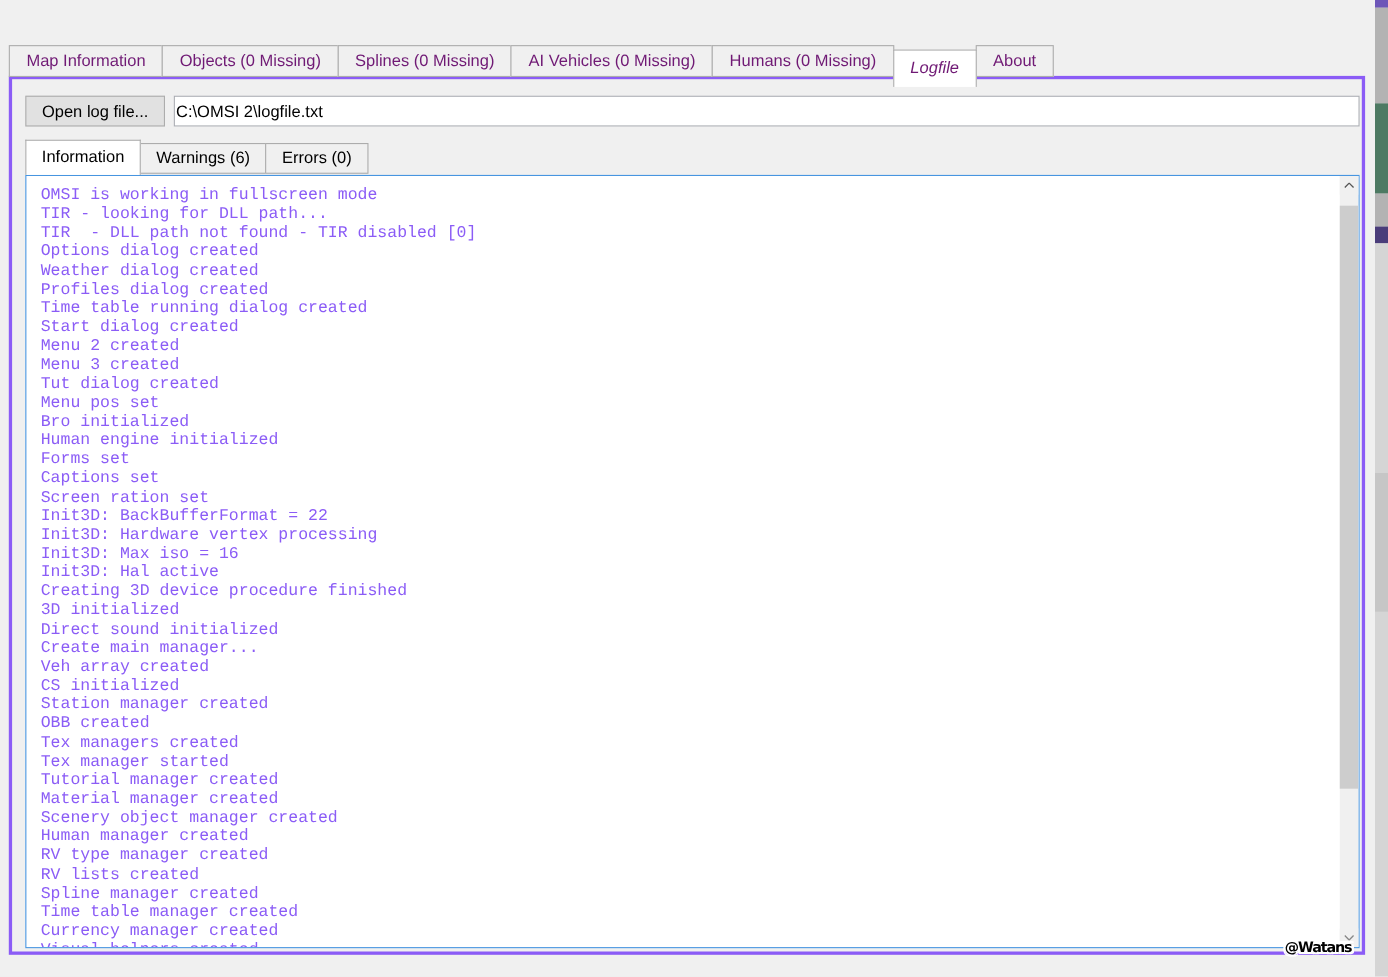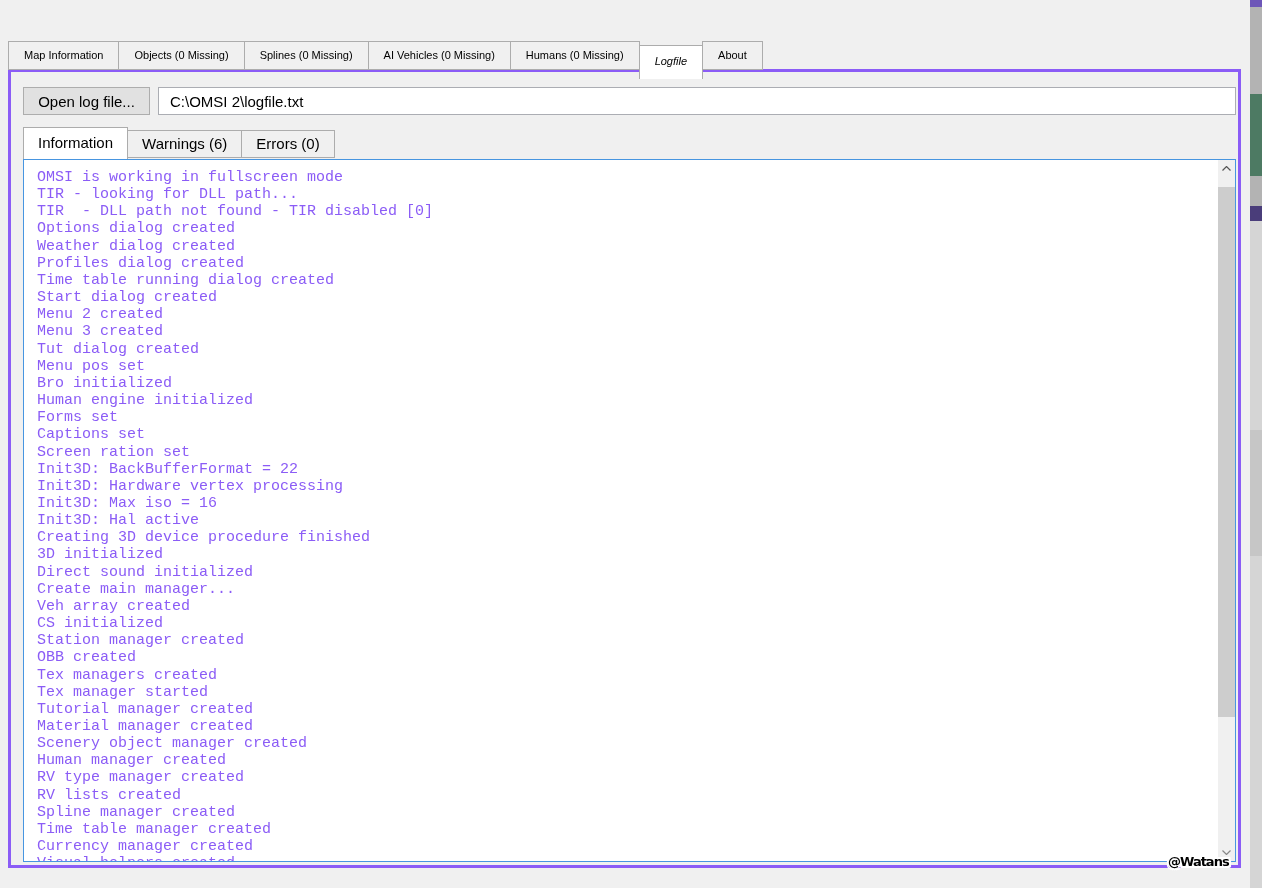--- a/index.html
+++ b/index.html
@@ -14,32 +14,32 @@
   .win-btn { position:absolute; top:0; width:34px; height:28px; display:flex; align-items:center; justify-content:center; }
   .btn-min { left:1095px; } .btn-max { left:1152px; } .btn-close { left:1210px; }
   .glyph-min { display:block; width:11px; height:1px; background:#000; }
   .glyph-max { display:block; width:10px; height:10px; border:1px solid #000; }
 
   
   .client { position:absolute; left:0; top:28px; width:1250px; height:860px; background:#f0f0f0; }
 
   
   .tabbar { position:absolute; left:8px; top:38px; display:flex; align-items:flex-start; z-index:3; }
-  .tab { height:29px; margin-top:3px; padding:0 15px; line-height:27px; font-size:11px; color:#000000;
+  .tab { height:29px; margin-top:3px; padding:0 15px; line-height:27px; font-size:15px; color:#701a75;
          background:#f0f0f0; border:1px solid #acacac; margin-left:-1px; white-space:nowrap; }
   .tab:first-child { margin-left:0; }
   .tab.active { height:34px; margin-top:7px; line-height:31px; background:#ffffff; border-bottom:none; position:relative; z-index:4;font-style:italic; }
 
   
   .panel { position:absolute; left:8px; top:69px; width:1233px; height:799px; background:#f0f0f0; border:3px solid #8b5cf6; }
 
   .open-btn { position:absolute; left:12px; top:15px; width:127px; height:28px; background:#e1e1e1; border:1px solid #adadad;
               font-size:15px; color:#000; display:flex; align-items:center; justify-content:center; font-family:"Liberation Sans", sans-serif; }
   .path-box { position:absolute; left:147px; top:15px; width:1078px; height:28px; background:#ffffff; border:1px solid #abadb3;
-              font-size:15px; color:#000; padding:0 11px; font-family:"Liberation Sans", sans-serif; line-height:26px; }
+              font-size:15px; color:#000; padding:0 1px; font-family:"Liberation Sans", sans-serif; line-height:26px; }
 
   
   .subtabbar { position:absolute; left:12px; top:55px; display:flex; align-items:flex-start; z-index:3; }
   .subtab { height:28px; margin-top:3px; padding:0 14px; line-height:26px; font-size:15px; color:#000;
             background:#f0f0f0; border:1px solid #acacac; margin-left:-1px; white-space:nowrap; }
   .subtab:first-child { margin-left:0; }
   .subtab.active { height:32px; margin-top:0; line-height:29px; background:#ffffff; border-bottom:none; position:relative; z-index:4; }
 
   
   .logbox { position:absolute; left:12px; top:87px; width:1213px; height:703px; background:#ffffff;

